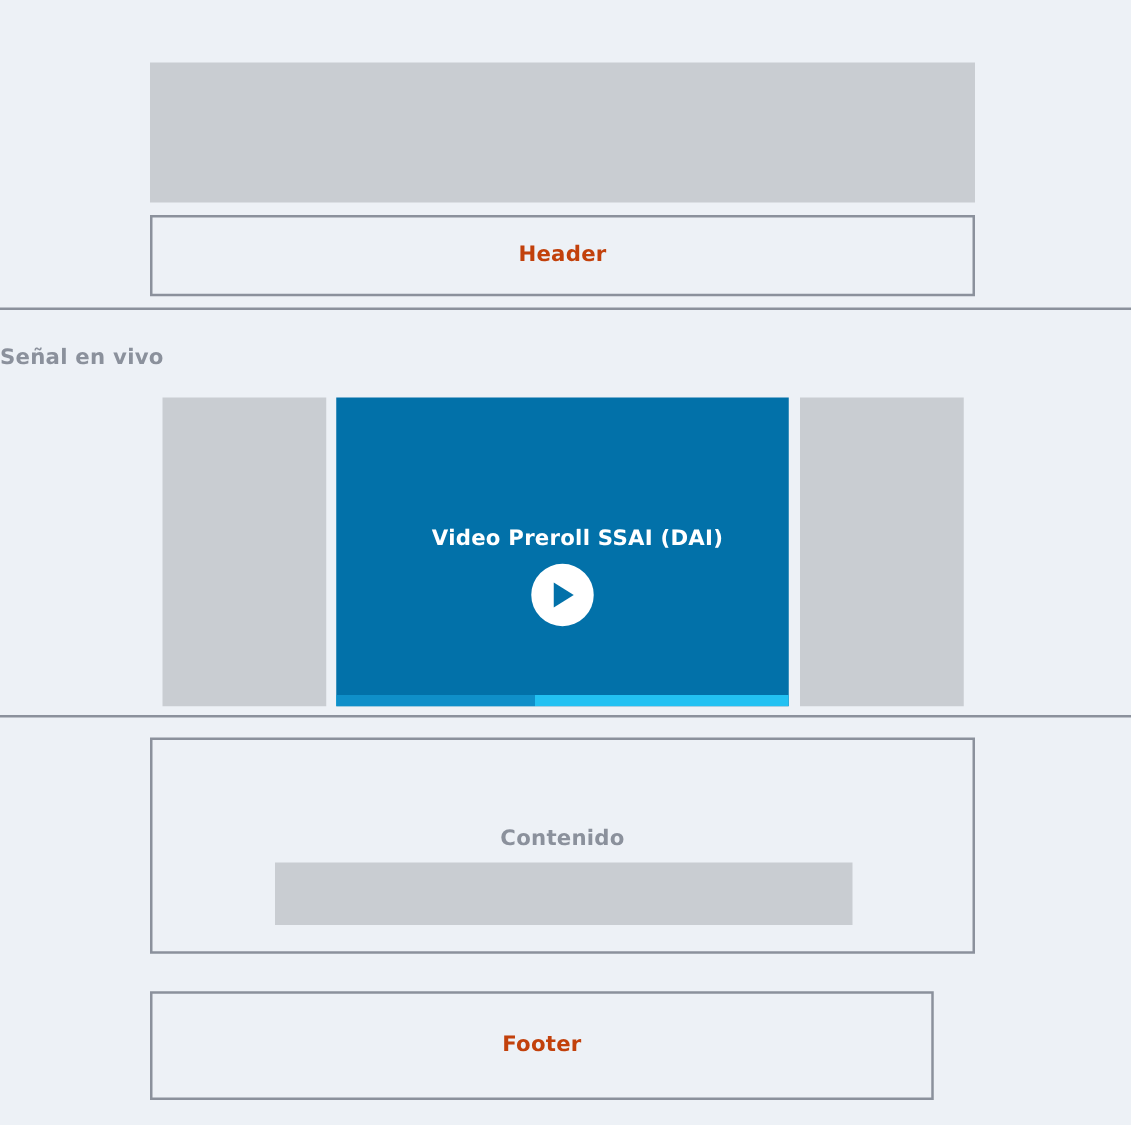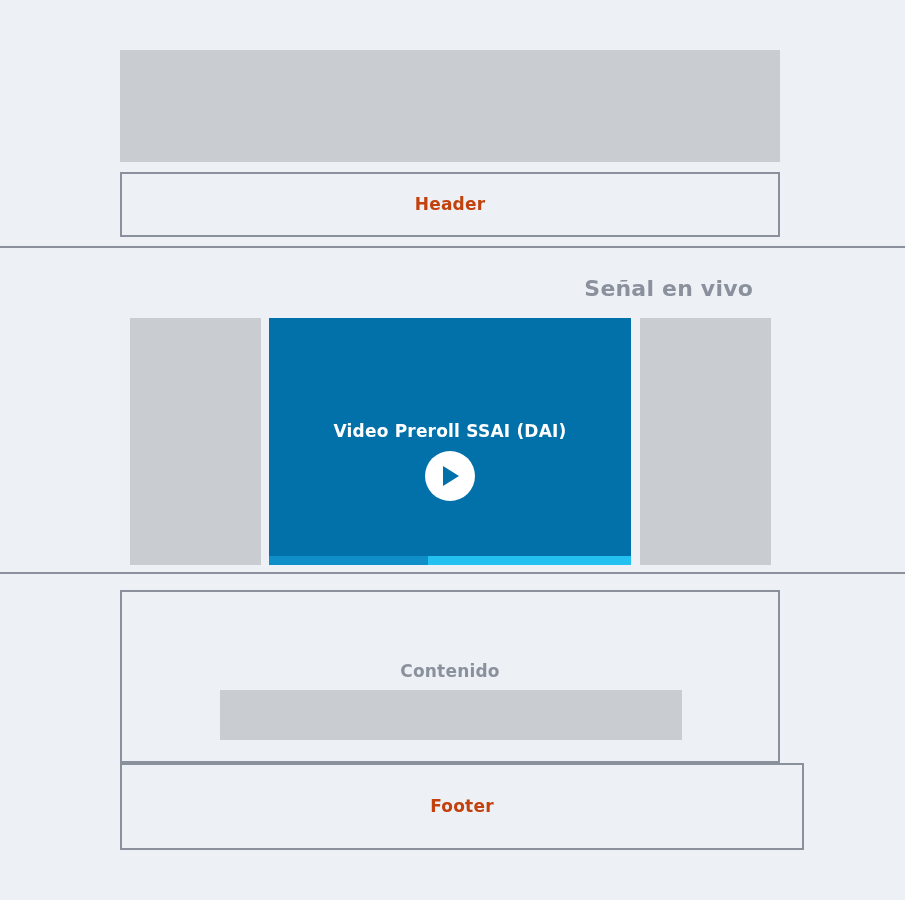--- a/index.html
+++ b/index.html
@@ -50,22 +50,22 @@
     width: 905px;
     height: 2px;
     background: #8b919c;
   }
 
   
   .section-title {
     position: absolute;
     left: 0;
     width: 753px;
-    text-align: right;
-    font-size: 22px;
+    text-align: left;
+    font-size: 17px;
     font-weight: bold;
     color: #8b919c;
     letter-spacing: 0.2px;
     line-height: 1;
     white-space: nowrap;
   }
 
   
   .media-row { position: absolute; }
 
@@ -75,21 +75,21 @@
   }
 
   .player {
     position: absolute;
     background: #0271a9;
     overflow: hidden;
   }
 
   .player-title {
     position: absolute;
-    left: 0;
+    left: 12px;
     width: 100%;
     text-align: center;
     color: #ffffff;
     font-size: 17px;
     font-weight: bold;
     letter-spacing: 0.2px;
     line-height: 1;
     white-space: nowrap;
   }
 
@@ -182,17 +182,17 @@
 
   <div class="section-divider" style="top:572px;"></div>
 
   <div class="wf-box" style="left:120px; top:590px; width:660px; height:173px; display:block;padding-left:12px;">
 
     <div class="content-label" style="top:71px;">Contenido</div>
 
     <div class="content-inner-ph" style="left:98px; top:98px; width:462px; height:50px;"></div>
   </div>
 
-  <div class="wf-box" style="left:120px; top:763px; width:684px; height:87px;">
+  <div class="wf-box" style="left:120px; top:793px; width:627px; height:87px;">
     <span class="wf-label">Footer</span>
   </div>
 
 </div>
 
 </body></html>

